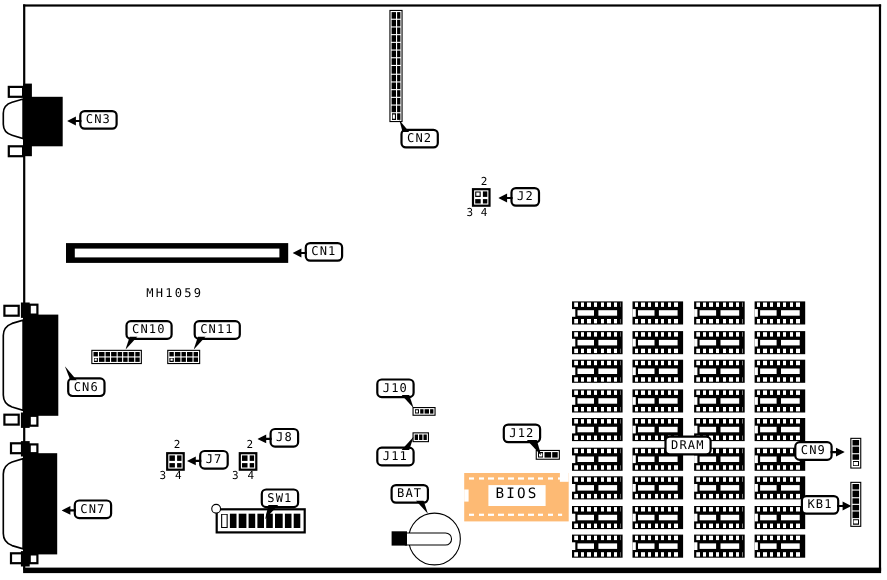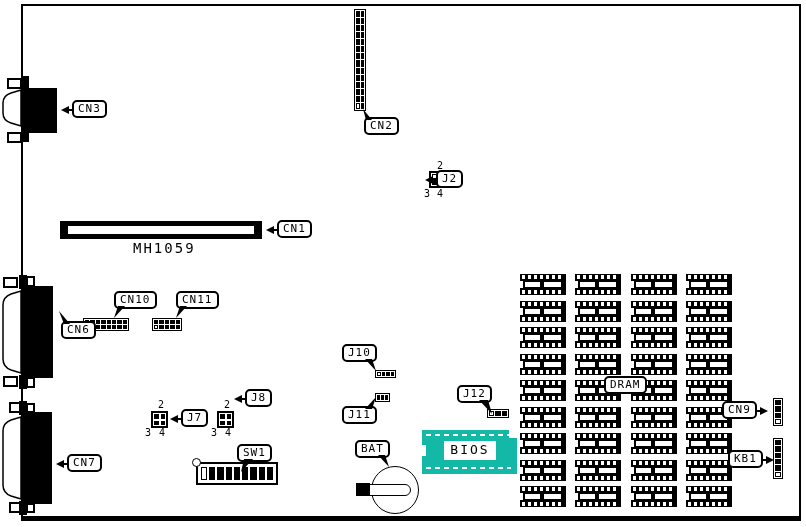--- a/index.html
+++ b/index.html
@@ -16,31 +16,31 @@
   
   .pingrid{position:absolute;background:#fff;border:1px solid #000;display:grid;
            gap:1px;padding:1px;z-index:2;box-sizing:border-box;}
   .pingrid.thick{border-width:2px;gap:2px;}
   .pingrid .pin{background:#000;}
   .pingrid .pin.open{background:#fff;box-shadow:inset 0 0 0 1px #000;}
   .pinnum{position:absolute;font-size:10px;line-height:10px;z-index:3;}
   
   .slot-outer{position:absolute;background:#000;}
   .slot-inner{position:absolute;background:#fff;}
-  .partnum{position:absolute;font-size:14px;letter-spacing:2px;}
+  .partnum{position:absolute;font-size:11px;letter-spacing:2px;margin-top:20px;}
   
   .dram-chip{position:absolute;width:46px;height:21px;background:#000;z-index:1;}
   .dc-ticks{position:absolute;left:2px;right:2px;height:4px;
             background:repeating-linear-gradient(90deg,#fff 0 3px,#000 3px 6px);}
   .dc-ticks.t{top:1px}.dc-ticks.b{bottom:1px}
   .dc-slot{position:absolute;top:8px;height:5px;background:#fff;}
   .dc-slot.l{left:5px;width:15px}.dc-slot.r{left:24px;width:17px}
   .dc-notch{position:absolute;left:0;top:7px;width:3px;height:7px;background:#fff;}
   
-  .bios{position:absolute;background:#14b8a6;z-index:2;}
+  .bios{position:absolute;background:#fdba74;z-index:2;}
   .bios-dash{position:absolute;height:2px;
              background:repeating-linear-gradient(90deg,#fff 0 5px,transparent 5px 9px);}
   .bios-label{position:absolute;background:#fff;font-size:13px;letter-spacing:2px;
               text-align:center;line-height:18px;}
   
   .sw1-box{background:#fff;border:2px solid #000;}
   .sw1-dot{position:absolute;width:7px;height:7px;border:1.5px solid #000;border-radius:50%;
            background:#fff;z-index:7;}
   
   .bat-circle{position:absolute;width:46px;height:46px;border:1.5px solid #000;
@@ -113,21 +113,21 @@
 
   <div class="pingrid thick" style="left: 429px; top: 171px; width: 17px; height: 17px; grid-template-columns: repeat(2, 1fr);">
       <div class="pin open"></div>
       <div class="pin"></div>
       <div class="pin"></div>
       <div class="pin"></div>
     </div>
   <span class="pinnum" style="left:437px;top:161px">2</span>
   <span class="pinnum" style="left:424px;top:189px">3</span>
   <span class="pinnum" style="left:437px;top:189px">4</span>
-  <div class="callout" style="left:436px;top:170px">
+  <div class="callout" style="left:464px;top:170px">
     <svg width="14" height="10" viewBox="0 0 14 10" style="left:-13px;top:3px">
         <polygon points="0,5 8,1 8,4 13,4 13,6 8,6 8,9"></polygon>
       </svg>
     <span>J2</span>
   </div>
 
   <div class="slot-outer" style="left:60px;top:221px;width:202px;height:18px"></div>
   <div class="slot-inner" style="left:68px;top:226px;width:186px;height:8px"></div>
   <span class="partnum" style="left:133px;top:240px">MH1059</span>
   <div class="callout" style="left:277px;top:220px">
@@ -183,21 +183,21 @@
   <svg class="abs" style="left:0;top:273px" width="60" height="118">
     <rect x="4" y="5" width="13" height="9" fill="#fff" stroke="#000" stroke-width="2"></rect>
     <rect x="4" y="104" width="13" height="9" fill="#fff" stroke="#000" stroke-width="2"></rect>
     <path d="M21 18 V100 L11 97 Q3 94 3 86 V32 Q3 24 11 21 Z" fill="#fff" stroke="#000" stroke-width="1.5"></path>
     <rect x="19" y="2" width="8" height="14" fill="#000"></rect>
     <rect x="19" y="102" width="8" height="14" fill="#000"></rect>
     <rect x="27" y="4" width="7" height="9" fill="#fff" stroke="#000" stroke-width="2"></rect>
     <rect x="27" y="105" width="7" height="9" fill="#fff" stroke="#000" stroke-width="2"></rect>
     <rect x="21" y="13" width="32" height="92" fill="#000"></rect>
   </svg>
-  <div class="callout" style="left:61px;top:321px">
+  <div class="callout" style="left:61px;top:343px">
     <svg width="13" height="13" viewBox="0 0 13 13" style="left:-4px;top:-12px">
         <polygon points="0,0 11,13 5,13"></polygon>
       </svg>
     <span>CN6</span>
   </div>
 
   <div class="pingrid" style="left: 375px; top: 370px; width: 21px; height: 8px; grid-template-columns: repeat(4, 1fr);">
       <div class="pin open"></div>
       <div class="pin"></div>
       <div class="pin"></div>
@@ -565,21 +565,21 @@
         <div class="dc-notch"></div>
       </div>
       <div class="dram-chip" style="left: 686px; top: 486px;">
         <div class="dc-ticks t"></div>
         <div class="dc-slot l"></div>
         <div class="dc-slot r"></div>
         <div class="dc-ticks b"></div>
         <div class="dc-notch"></div>
       </div>
     </div>
-  <div class="callout" style="left:604px;top:376px">
+  <div class="callout" style="left:604px;top:396px">
     <span>DRAM</span>
   </div>
 
   <div class="pingrid" style="left: 773px; top: 398px; width: 10px; height: 28px; grid-template-columns: repeat(1, 1fr);">
       <div class="pin"></div>
       <div class="pin"></div>
       <div class="pin"></div>
       <div class="pin open"></div>
     </div>
   <div class="callout" style="left:722px;top:401px">

